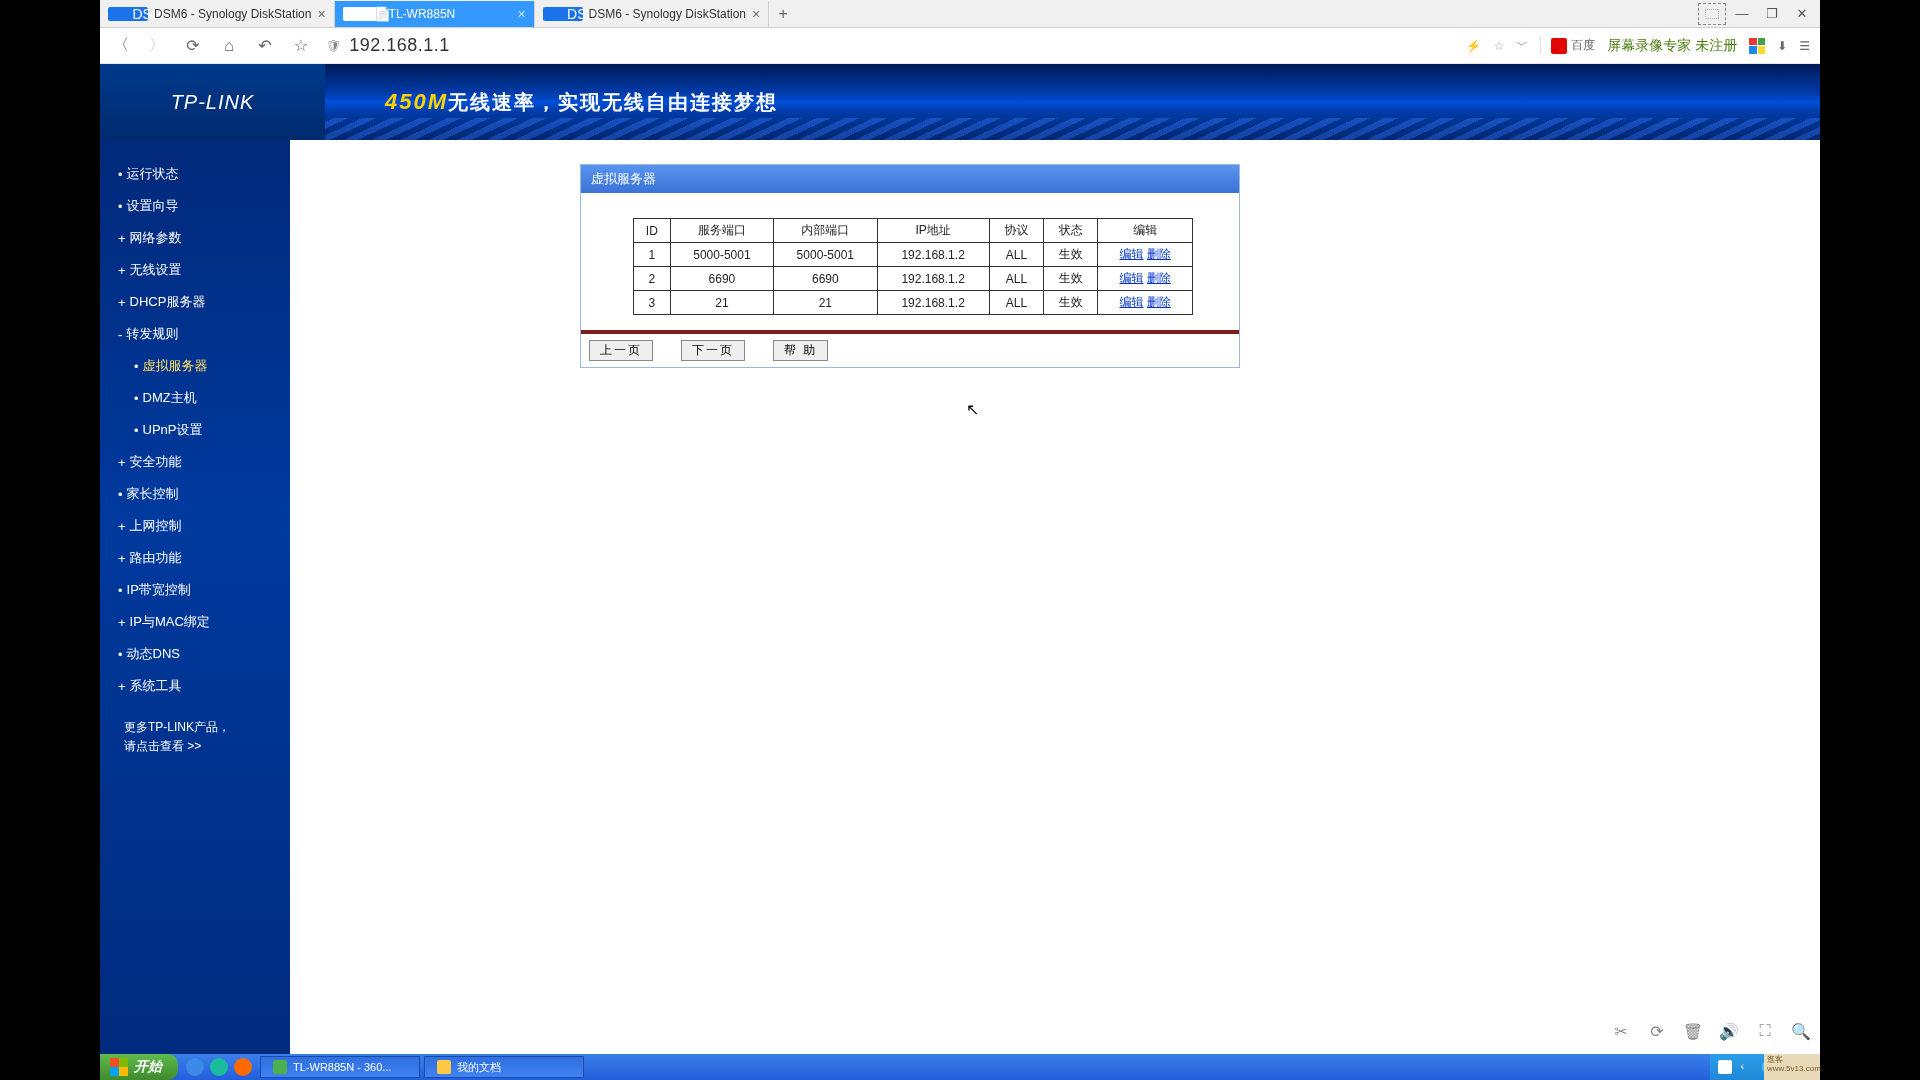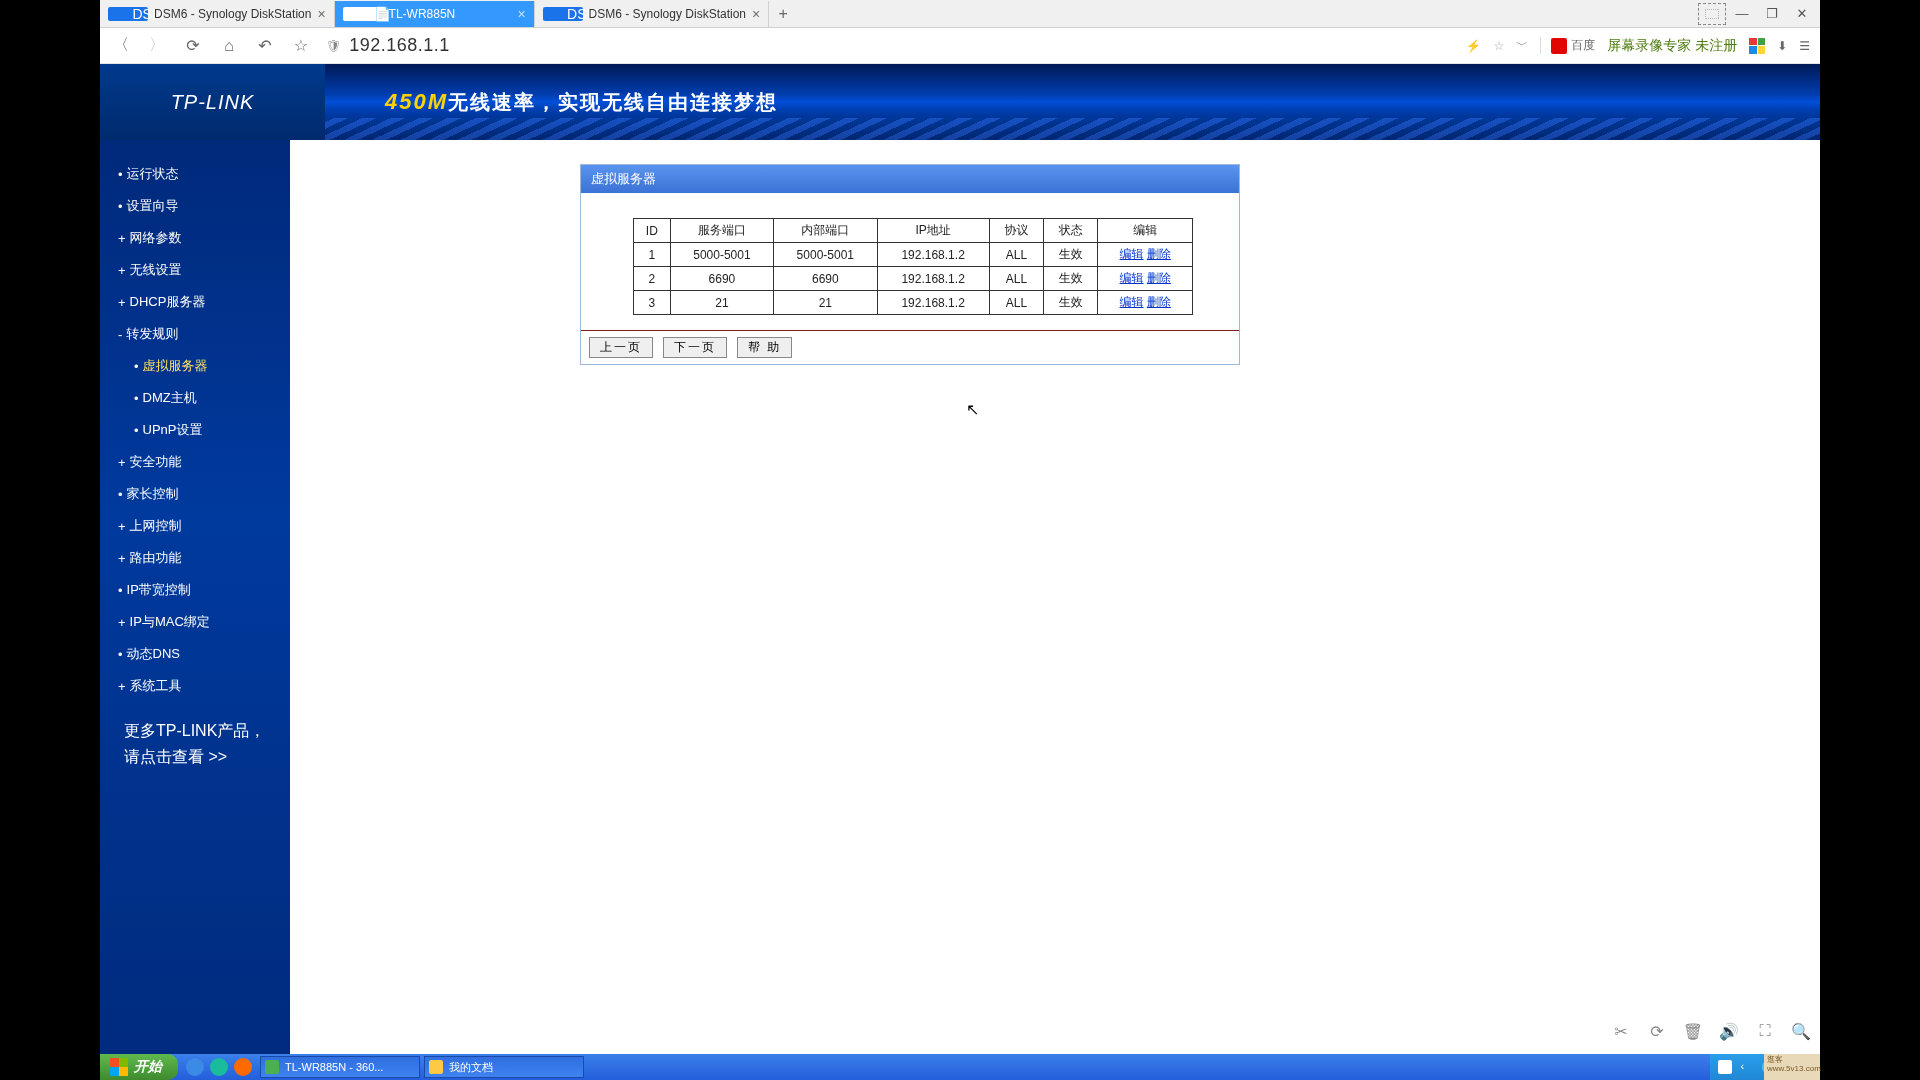--- a/index.html
+++ b/index.html
@@ -38,45 +38,45 @@
 .banner-slogan { font-size: 20px; color: #fff; font-weight: bold; letter-spacing: 2px; }
 .banner-slogan .m450 { color: #ffd200; font-style: italic; font-size: 22px; }
 .banner-stripe { position: absolute; bottom: 0; left: 0; right: 0; height: 22px; background: repeating-linear-gradient(-25deg, rgba(0,60,150,0.6) 0 6px, rgba(50,120,255,0.7) 6px 12px); opacity:0.6; }
 
 .content-area { flex: 1; display: flex; background: #fff; }
 .sidebar { width: 190px; background: linear-gradient(#00297a, #003a9e 40%, #002a7c); padding-top: 18px; }
 .nav-item { color: #fff; font-size: 13px; padding: 7px 0 7px 18px; cursor: pointer; display: flex; align-items: center; gap: 4px; }
 .nav-item .bullet { color: #fff; }
 .sub-item { padding-left: 34px; font-size: 13px; }
 .sub-item.active { color: #ffe066; }
-.nav-footer { color: #fff; font-size: 16px; padding: 16px 0 0 24px; line-height: 1.6; }
+.nav-footer { color: #fff; font-size: 12px; padding: 16px 0 0 24px; line-height: 1.6; }
 
 .main-panel { flex: 1; background: #fff; border-radius: 14px 0 0 0; margin-left: 20px; margin-top: 14px; padding: 10px 20px; }
 
 .card { width: 660px; margin-left: 250px; border: 1px solid #9fb8d9; }
 .card-title { background: linear-gradient(#5a93ef, #3b72d6); color: #fff; font-size: 13px; padding: 5px 10px; font-weight: normal; }
 .card-body { padding: 10px 18px 0 24px; }
 .desc { color: #d04a28; font-size: 13px; line-height: 1.7; margin: 8px 0 14px 0; }
 table.data { border-collapse: collapse; width: 560px; margin: 15px auto; }
 table.data th, table.data td { border: 1px solid #333; font-size: 12px; text-align: center; padding: 3px 6px; background: #fff; color: #222; }
 table.data th { font-weight: normal; }
 .link-blue { color: #0033cc; text-decoration: underline; cursor: pointer; }
 .btn-row { margin: 8px 0 12px 0; display: flex; gap: 12px; }
 .btn { background: #efefef; border: 1px solid #888; font-size: 12px; padding: 2px 8px; cursor: pointer; }
-.card-footer { border-top: 1px solid #7f1d1d; padding: 6px 8px; display: flex; gap: 10px; }
+.card-footer { border-top: 4px solid #7f1d1d; padding: 6px 8px; display: flex; gap: 28px; }
 .page-btn { background: #efefef; border: 1px solid #888; font-size: 12px; padding: 1px 10px; letter-spacing: 2px; cursor: pointer; }
 
 
 .taskbar { position: absolute; bottom: 0; left: 0; right: 0; height: 26px; background: linear-gradient(#3a80ea, #245edb); display: flex; align-items: center; }
 .start-btn { height: 100%; background: linear-gradient(#5fbb4d, #3e8a2e); color: #fff; font-style: italic; font-weight: bold; font-size: 14px; padding: 0 16px 0 10px; display: flex; align-items: center; gap: 6px; border-radius: 0 10px 10px 0; }
 .start-flag { width: 18px; height: 18px; display: grid; grid-template-columns: 1fr 1fr; grid-template-rows: 1fr 1fr; }
 .start-flag span:nth-child(1) { background: #f25022; } .start-flag span:nth-child(2) { background: #7fba00; } .start-flag span:nth-child(3) { background: #00a4ef; } .start-flag span:nth-child(4) { background: #ffb900; }
 .quick-icons { display: flex; gap: 6px; padding: 0 8px; }
 .quick-icons .qi { width: 18px; height: 18px; border-radius: 50%; }
-.task-item { height: 22px; background: linear-gradient(#2f6fe0, #3f82f0); border: 1px solid #1a4aa8; color: #fff; font-size: 11px; display: flex; align-items: center; padding: 0 4px; gap: 6px; margin-right: 4px; min-width: 160px; }
+.task-item { height: 22px; background: linear-gradient(#2f6fe0, #3f82f0); border: 1px solid #1a4aa8; color: #fff; font-size: 11px; display: flex; align-items: center; padding: 0 12px; gap: 6px; margin-right: 4px; min-width: 160px; }
 .task-item .ti-icon { width: 14px; height: 14px; background: #4caf50; border-radius: 2px; }
 .task-item.alt .ti-icon { background: #ffc845; }
 .tray { margin-left: auto; background: linear-gradient(#2b9eea, #1f87d6); height: 100%; display: flex; align-items: center; padding: 0 8px; gap: 8px; color: #fff; font-size: 11px; }
 .tray .tray-icon { width: 14px; height: 14px; }
 .corner-sig { position: absolute; right: 0; bottom: 0; width: 56px; height: 26px; background: #e8d9b8; color: #7a5b2a; font-size: 8px; line-height: 1.1; padding: 2px 3px; }
 
 .cursor { position: absolute; left: 866px; top: 400px; font-size: 16px; color: #000; pointer-events: none; }
 
 .toolbar-bottom { position:absolute; right: 10px; bottom: 40px; display:flex; gap:18px; }
 .tb-ic { width:18px; height:18px; color:#888; display:flex; align-items:center; justify-content:center; font-size:16px;}

